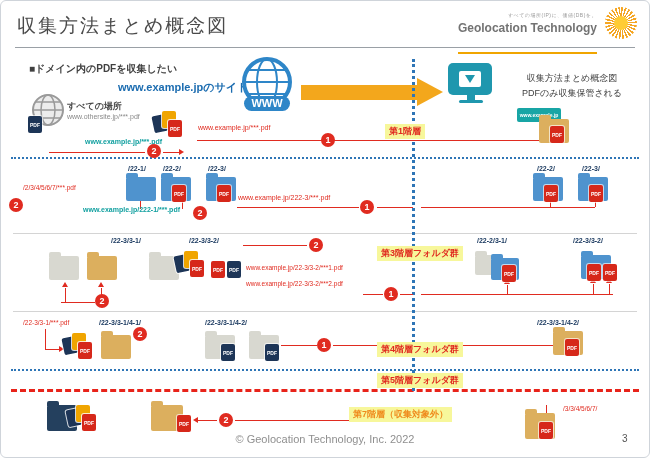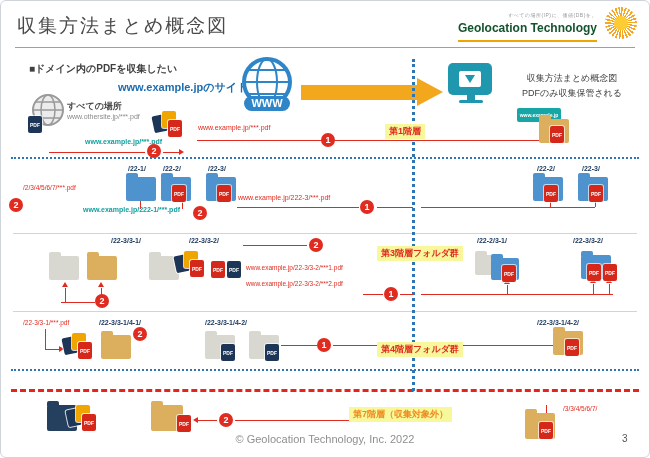--- a/index.html
+++ b/index.html
@@ -3,21 +3,21 @@
 <meta charset="utf-8">
 <style>
   html,body{margin:0;padding:0;background:#fff;font-family:"Liberation Sans",sans-serif;}
   .slide{position:relative;width:648px;height:456px;background:#fff;border:1px solid #cfd4da;border-radius:6px;overflow:hidden;}
   .abs{position:absolute;}
   
   .title{position:absolute;left:16px;top:12px;font-size:19px;color:#4a4a4a;letter-spacing:2px;font-weight:500;}
   .rule{position:absolute;left:14px;top:46px;width:620px;border-top:1px solid #9aa0a6;}
   .logo-block{position:absolute;right:52px;top:11px;text-align:right;}
   .logo-tagline{display:block;font-size:5px;color:#999;letter-spacing:.5px;}
-  .logo-brand{display:inline-block;font-size:12px;font-weight:bold;color:#14532d;border-bottom:2px solid #f0a500;padding-bottom:5px;}
+  .logo-brand{display:inline-block;font-size:12px;font-weight:bold;color:#737373;border-bottom:2px solid #f0a500;padding-bottom:17px;}
   .sun{position:absolute;right:12px;top:6px;width:32px;height:32px;border-radius:50%;background:repeating-conic-gradient(#f5a623 0 7deg,#fff 7deg 14deg);}
   .sun::after{content:"";position:absolute;inset:9px;border-radius:50%;background:#ffcc33;}
   
   .note{position:absolute;left:28px;top:61px;font-size:10px;font-weight:bold;color:#404040;}
   .site{position:absolute;left:117px;top:79px;font-size:11px;font-weight:bold;color:#1b6cb0;}
   .result{position:absolute;left:500px;top:70px;width:142px;font-size:9px;color:#404040;text-align:center;line-height:1.7;}
   .ext-label{position:absolute;left:66px;top:99px;font-size:9px;font-weight:bold;color:#4a4a4a;}
   .ext-url{position:absolute;left:66px;top:112px;font-size:7px;color:#8a8a8a;}
   .u-red{position:absolute;font-size:7px;color:#e02b20;white-space:nowrap;z-index:4;}
   .u-teal{position:absolute;font-size:7px;font-weight:bold;color:#12a0a0;white-space:nowrap;z-index:4;}
@@ -245,20 +245,21 @@
   <div class="rlv" style="left:44px;top:328px;height:20px"></div>
   <div class="rlh" style="left:44px;top:348px;width:14px"></div>
   <div class="ar" style="left:58px;top:345px"></div>
   <div class="rlh" style="left:280px;top:344px;width:36px"></div>
   <div class="rlh" style="left:332px;top:344px;width:80px"></div>
   <div class="rlh" style="left:420px;top:344px;width:140px"></div>
   <div class="rlv" style="left:560px;top:338px;height:6px"></div>
   <div class="au" style="left:557px;top:332px"></div>
 
   <div class="div-blue" style="left:10px;top:368px;width:628px"></div>
+  <div class="layer" style="left:376px;top:372px">第5階層フォルダ群</div>
   <div class="div-red" style="left:10px;top:388px;width:628px"></div>
 
   <span class="folder f-navy" style="left:46px;top:404px;width:30px;height:26px"></span>
   <div class="stack" style="left:66px;top:404px">
     <span class="pdf p-navy s-navy"></span>
     <span class="pdf p-orange s-orange"></span>
     <span class="pdf p-red s-red">PDF</span>
   </div>
   <span class="folder f-tan" style="left:150px;top:404px;width:32px;height:26px"></span>
   <span class="pdf p-red" style="left:176px;top:414px">PDF</span>

